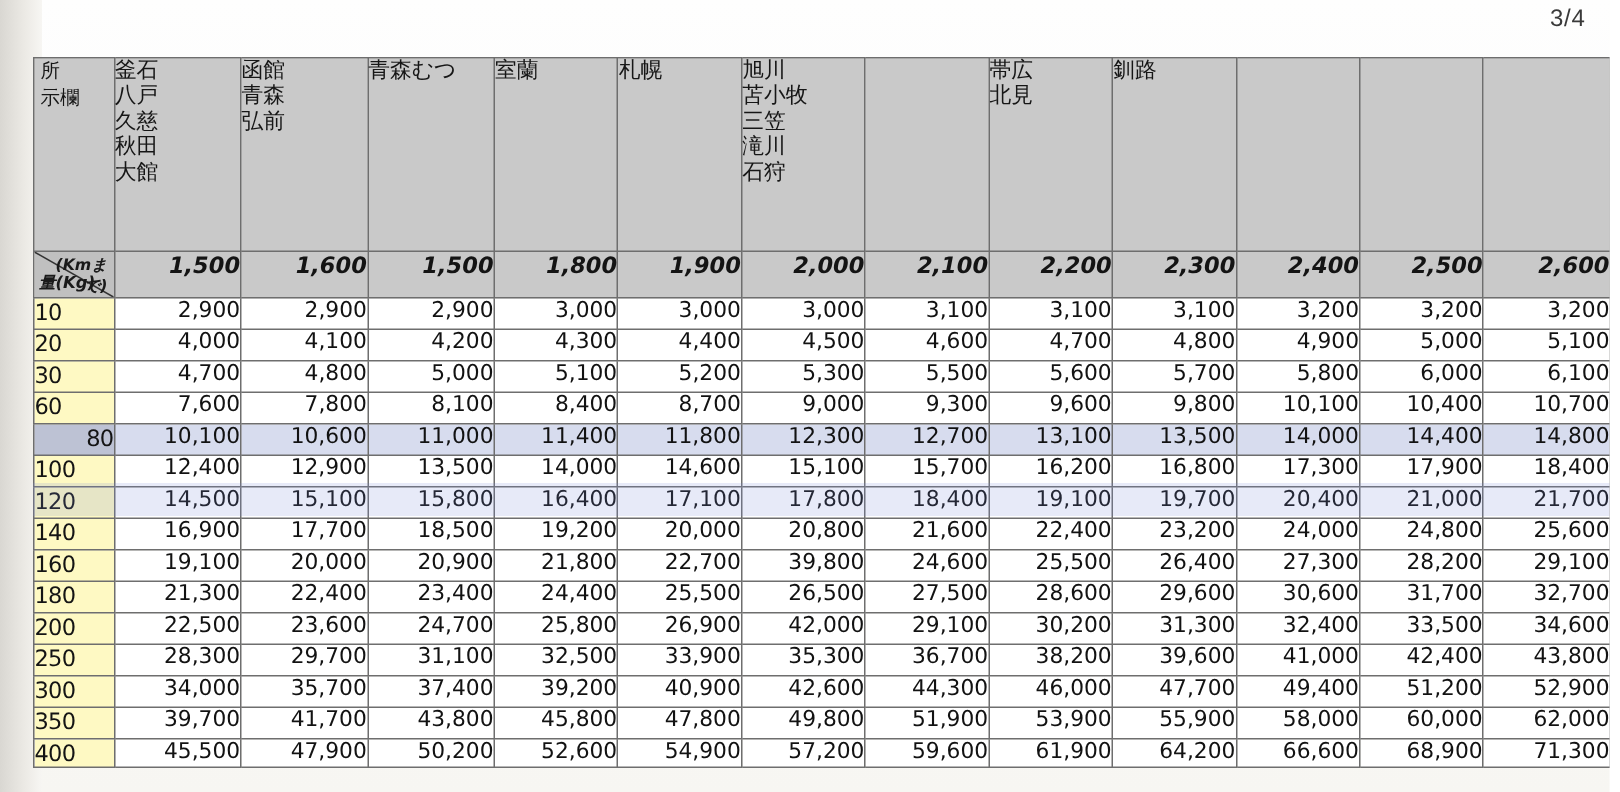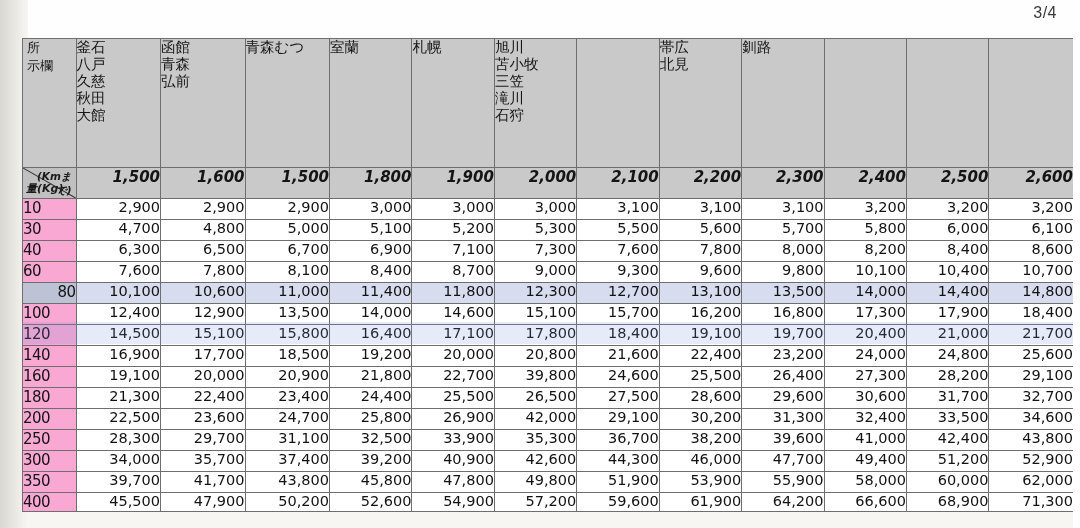--- a/index.html
+++ b/index.html
@@ -102,21 +102,21 @@
     bottom: 2px;
     font-size: 11px;
   }
   .corner .diag {
     position: absolute;
     left: 0; top: 0;
     width: 100%; height: 100%;
   }
 
   .rowlabel {
-    background: #f9a8d4;
+    background: #fef9c3;
     text-align: left;
     font-size: 15px;
     padding: 1px 0 1px 6px;
     font-family: "DejaVu Sans", sans-serif;
     color: #141414;
     letter-spacing: -0.5px;
   }
   td.num {
     text-align: right;
     padding: 1px 6px 1px 0;
@@ -258,48 +258,48 @@
           <td class="num">3,000</td>
           <td class="num">3,000</td>
           <td class="num">3,100</td>
           <td class="num">3,100</td>
           <td class="num">3,100</td>
           <td class="num">3,200</td>
           <td class="num">3,200</td>
           <td class="num">3,200</td>
         </tr>
         <tr>
+          <td class="rowlabel">20</td>
+          <td class="num">4,000</td>
+          <td class="num">4,100</td>
+          <td class="num">4,200</td>
+          <td class="num">4,300</td>
+          <td class="num">4,400</td>
+          <td class="num">4,500</td>
+          <td class="num">4,600</td>
+          <td class="num">4,700</td>
+          <td class="num">4,800</td>
+          <td class="num">4,900</td>
+          <td class="num">5,000</td>
+          <td class="num">5,100</td>
+        </tr>
+        <tr>
           <td class="rowlabel">30</td>
           <td class="num">4,700</td>
           <td class="num">4,800</td>
           <td class="num">5,000</td>
           <td class="num">5,100</td>
           <td class="num">5,200</td>
           <td class="num">5,300</td>
           <td class="num">5,500</td>
           <td class="num">5,600</td>
           <td class="num">5,700</td>
           <td class="num">5,800</td>
           <td class="num">6,000</td>
           <td class="num">6,100</td>
-        </tr>
-        <tr>
-          <td class="rowlabel">40</td>
-          <td class="num">6,300</td>
-          <td class="num">6,500</td>
-          <td class="num">6,700</td>
-          <td class="num">6,900</td>
-          <td class="num">7,100</td>
-          <td class="num">7,300</td>
-          <td class="num">7,600</td>
-          <td class="num">7,800</td>
-          <td class="num">8,000</td>
-          <td class="num">8,200</td>
-          <td class="num">8,400</td>
-          <td class="num">8,600</td>
         </tr>
         <tr>
           <td class="rowlabel">60</td>
           <td class="num">7,600</td>
           <td class="num">7,800</td>
           <td class="num">8,100</td>
           <td class="num">8,400</td>
           <td class="num">8,700</td>
           <td class="num">9,000</td>
           <td class="num">9,300</td>

